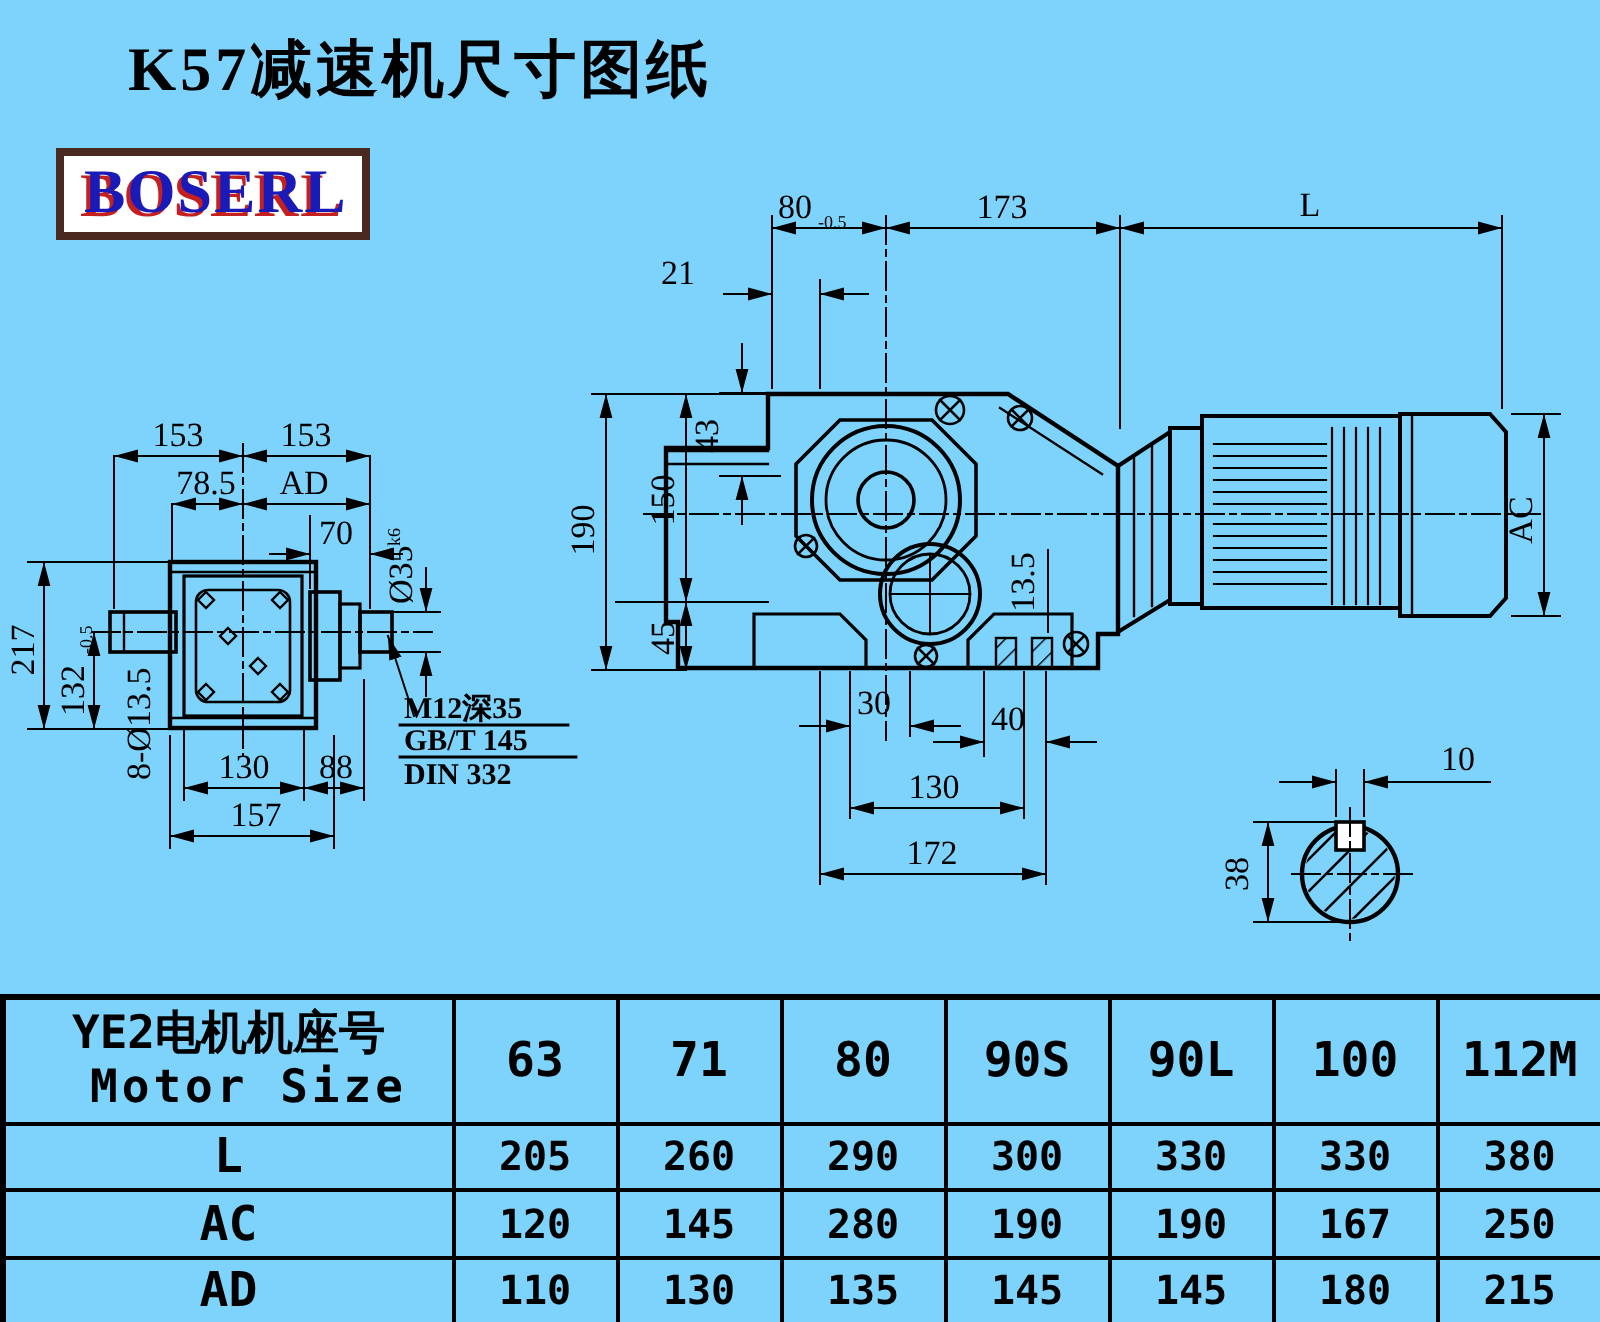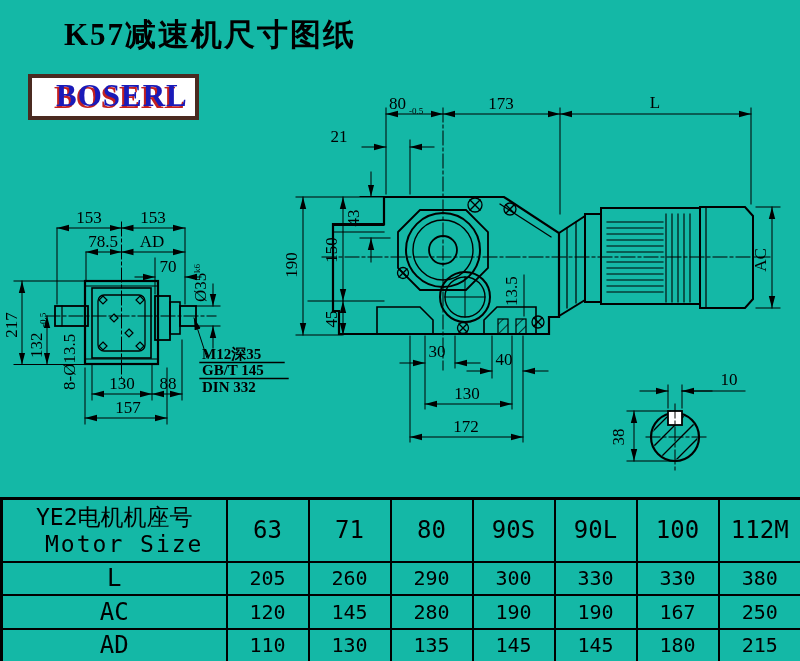--- a/index.html
+++ b/index.html
@@ -1,33 +1,33 @@
 <!DOCTYPE html>
 <html><head>
 <meta charset="utf-8">
 <style>
   html,body{margin:0;padding:0;background:#888;}
-  .screen{position:relative;width:800px;height:661px;background:#14b8a6;overflow:hidden;
+  .screen{position:relative;width:800px;height:661px;background:#7dd3fc;overflow:hidden;
           font-family:"Liberation Serif",serif;color:#000;}
   .title{position:absolute;left:64px;top:14px;font-size:31px;font-weight:bold;
          letter-spacing:2px;font-family:"Liberation Serif",serif;}
   .logo{position:absolute;left:28px;top:74px;border:4px solid #4a2a20;background:#fff;
-        padding:0px 7px 2px 24px;text-align:right;}
+        padding:0px 7px 2px 10px;text-align:right;}
   .logo span{font-family:"Liberation Serif",serif;font-weight:bold;font-size:31px;
         color:#1a1ab8;text-shadow:-2px 2px 0 #c42020;letter-spacing:1px;}
   svg text{font-family:"Liberation Serif",serif;fill:#000;}
   .dim{font-size:17px;}
   .dimsub{font-size:9px;}
   .note{font-size:15px;font-weight:bold;font-family:"Liberation Serif",serif;}
   
   .spec{position:absolute;left:0;top:497px;width:800px;height:164px;
         border-collapse:collapse;table-layout:fixed;
         font-family:"DejaVu Sans Mono","Liberation Sans",sans-serif;}
   .spec td,.spec th{border:2px solid #000;text-align:center;vertical-align:middle;
-        padding:0;font-weight:normal;}
+        padding:0;font-weight:bold;}
   .spec{border:3px solid #000;}
   .hdr-cn{font-size:23px;line-height:28px;}
   .hdr-en{font-size:23px;line-height:26px;letter-spacing:2px;padding-left:20px;}
   .colhead{font-size:24px;}
   .rowlabel{font-size:24px;}
   .val{font-size:20px;}
 </style>
 </head>
 <body>
 

